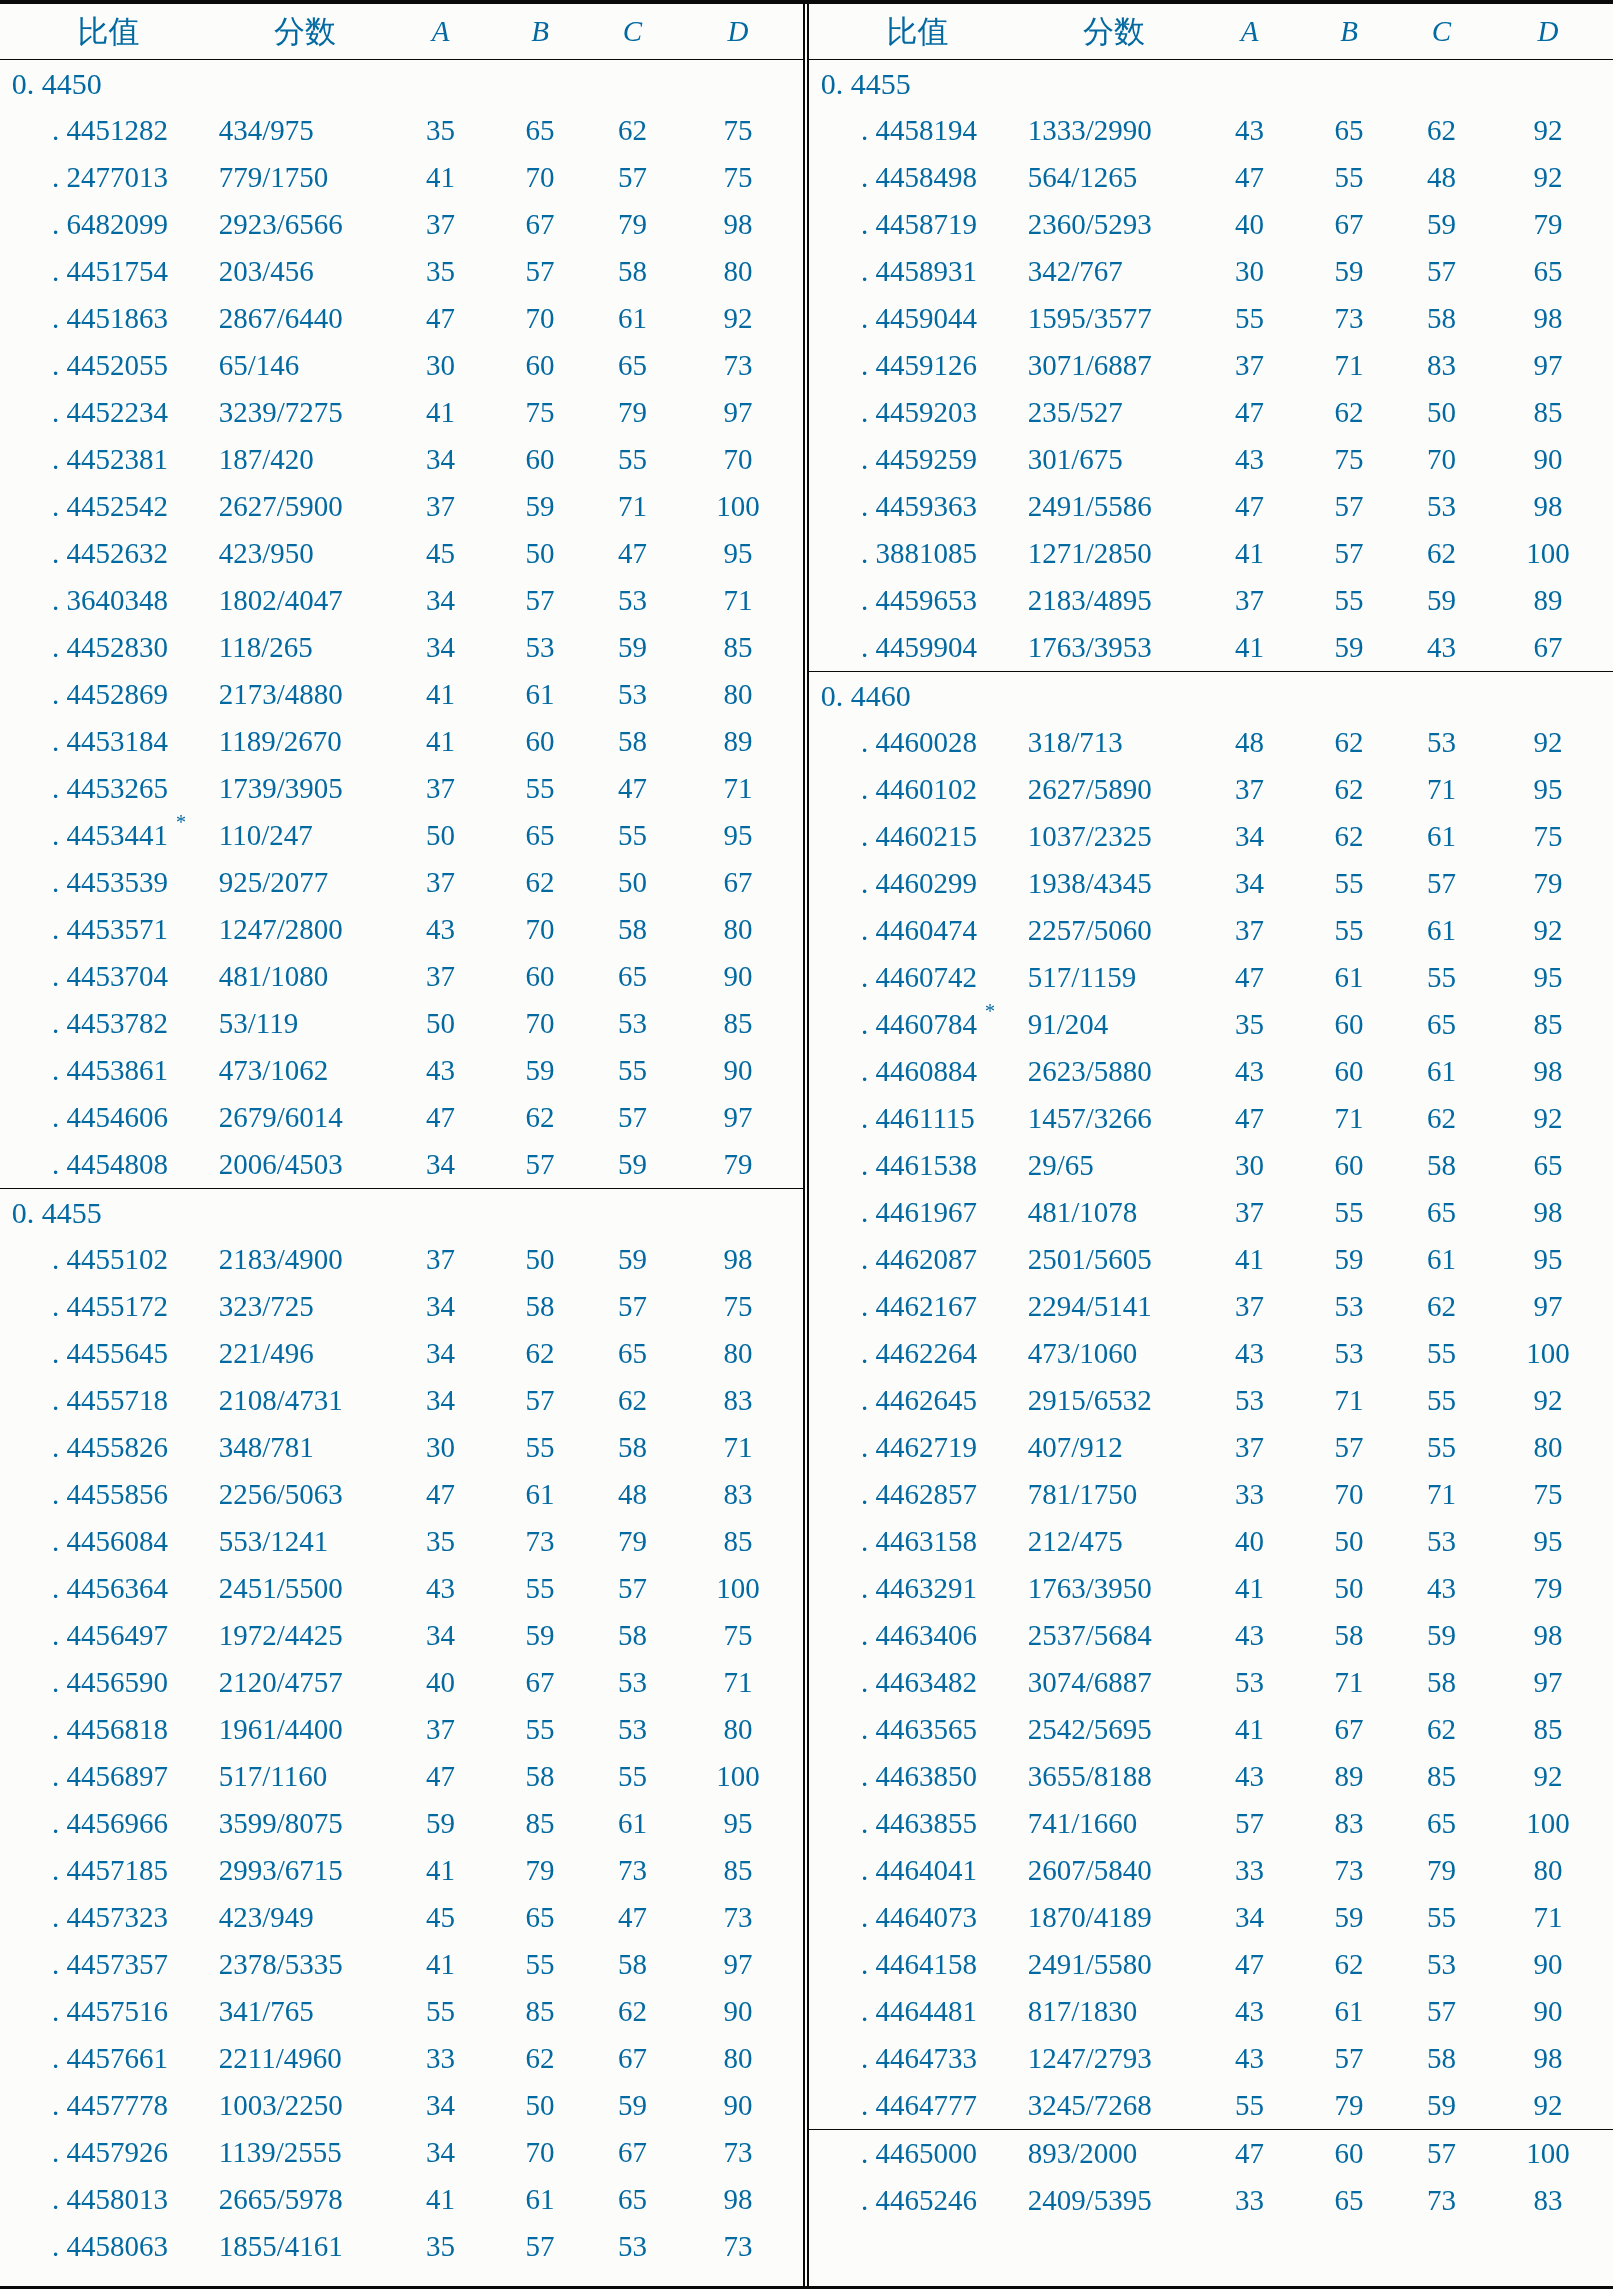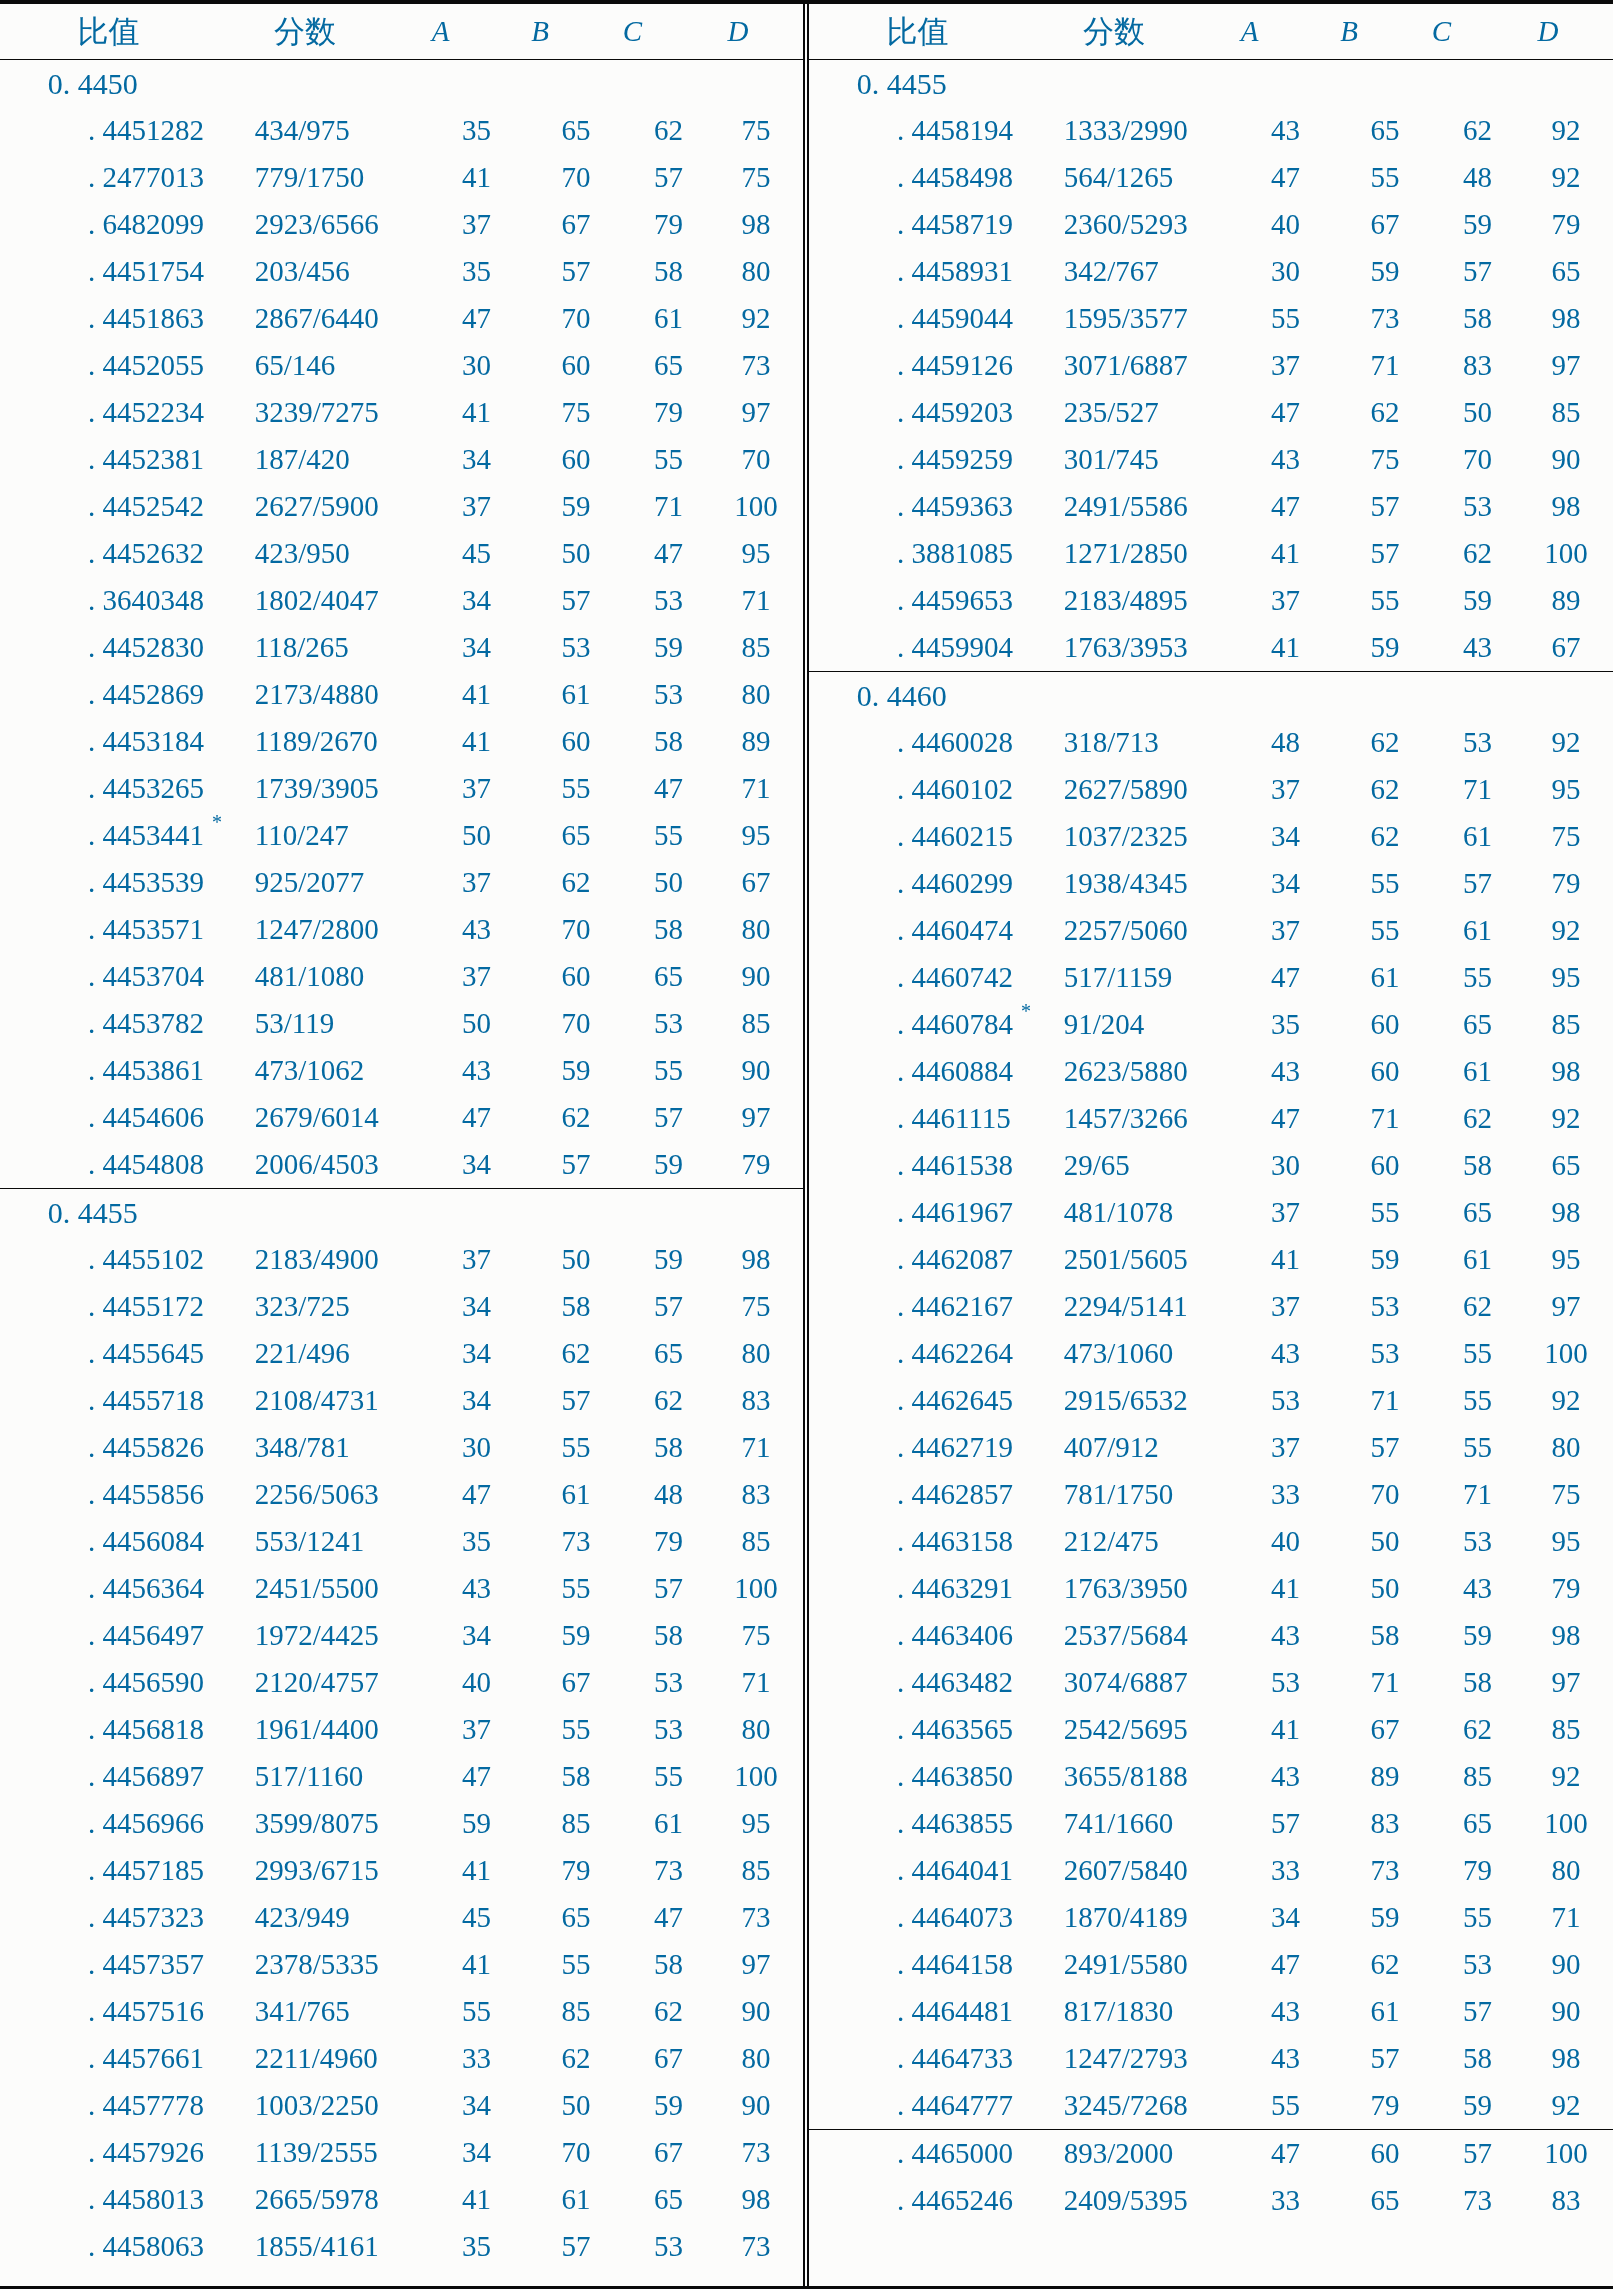--- a/index.html
+++ b/index.html
@@ -22,21 +22,21 @@
     height:56px;flex:0 0 56px;
     border-bottom:1.8px solid #0a0a0a;
     display:grid;
     grid-template-columns:217px 176px 95px 104px 81px 1fr;
     align-items:center;
     box-sizing:border-box;
   }
   .panel-header .hcell{text-align:center;font-size:31px;line-height:1;}
   .panel-header .hcell.letter{font-style:italic;font-size:29px;}
   .panel-body{flex:1;display:flex;flex-direction:column;}
-  .section{box-sizing:border-box;padding-left:36px;}
+  .section{box-sizing:border-box;}
   .section + .section{border-top:1.8px solid #0a0a0a;}
   .section-label{
     height:47px;display:flex;align-items:center;
     padding-left:11.8px;font-size:30px;line-height:1;
   }
   .row{
     height:47px;
     display:grid;
     grid-template-columns:217px 176px 95px 104px 81px 1fr;
     align-items:center;
@@ -493,21 +493,21 @@
           <div class="row">
             <div class="cell ratio">. 4459203</div>
             <div class="cell fraction">235/527</div>
             <div class="cell num">47</div>
             <div class="cell num">62</div>
             <div class="cell num">50</div>
             <div class="cell num">85</div>
           </div>
           <div class="row">
             <div class="cell ratio">. 4459259</div>
-            <div class="cell fraction">301/745</div>
+            <div class="cell fraction">301/675</div>
             <div class="cell num">43</div>
             <div class="cell num">75</div>
             <div class="cell num">70</div>
             <div class="cell num">90</div>
           </div>
           <div class="row">
             <div class="cell ratio">. 4459363</div>
             <div class="cell fraction">2491/5586</div>
             <div class="cell num">47</div>
             <div class="cell num">57</div>

